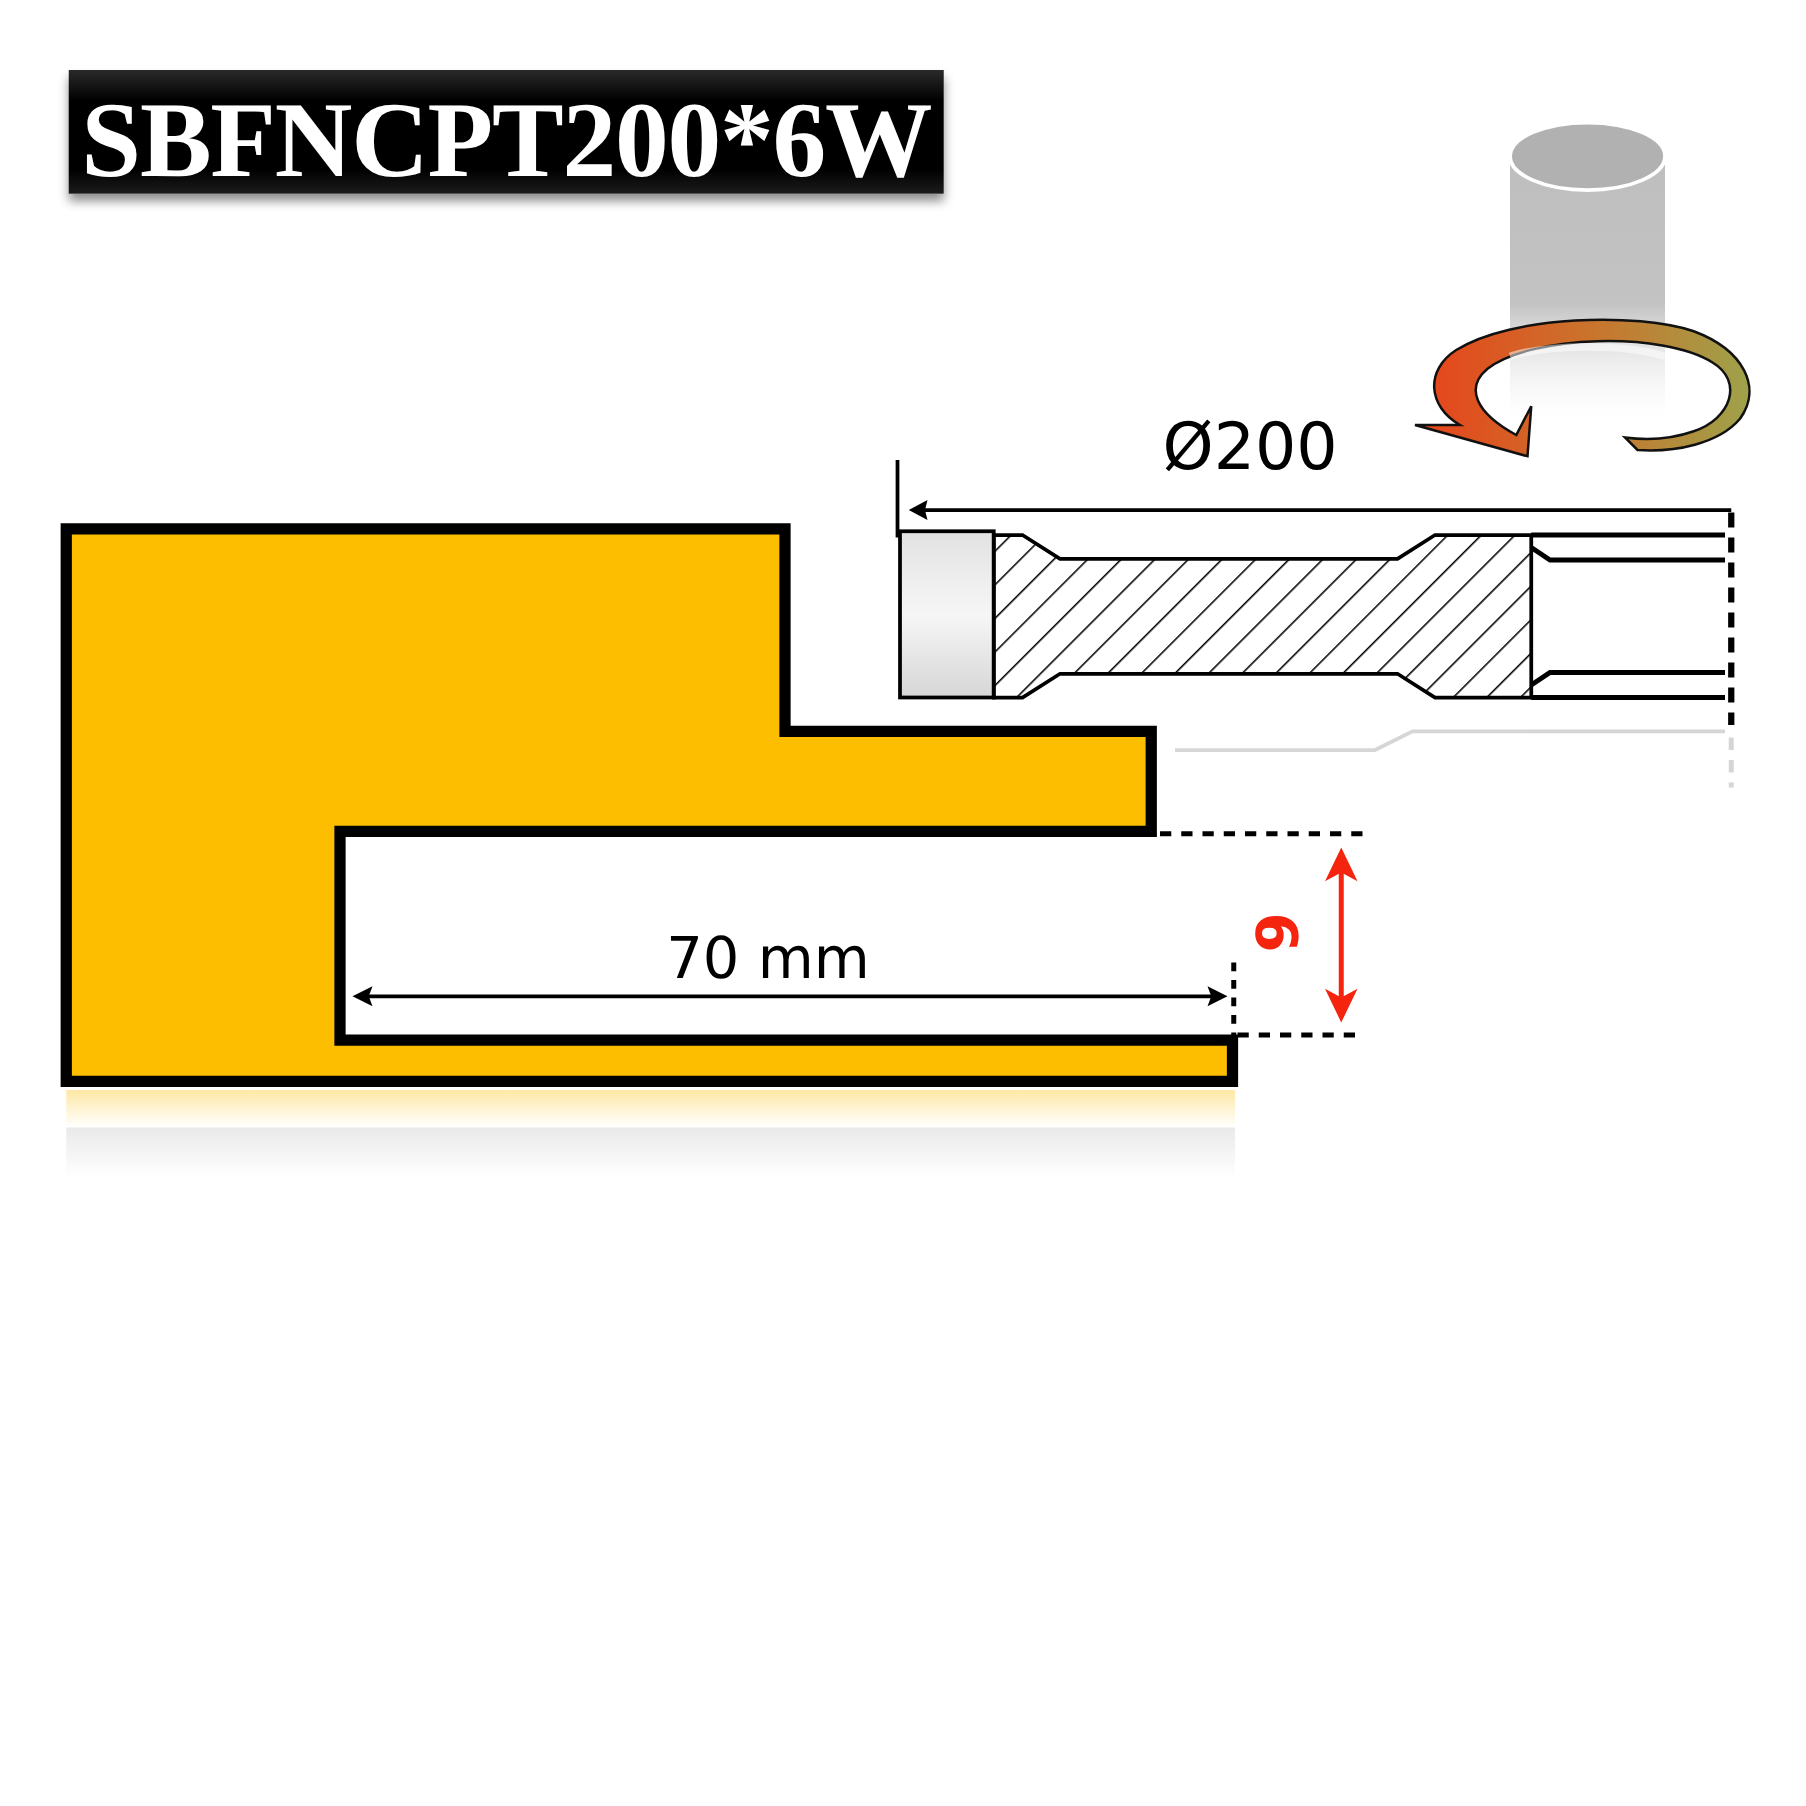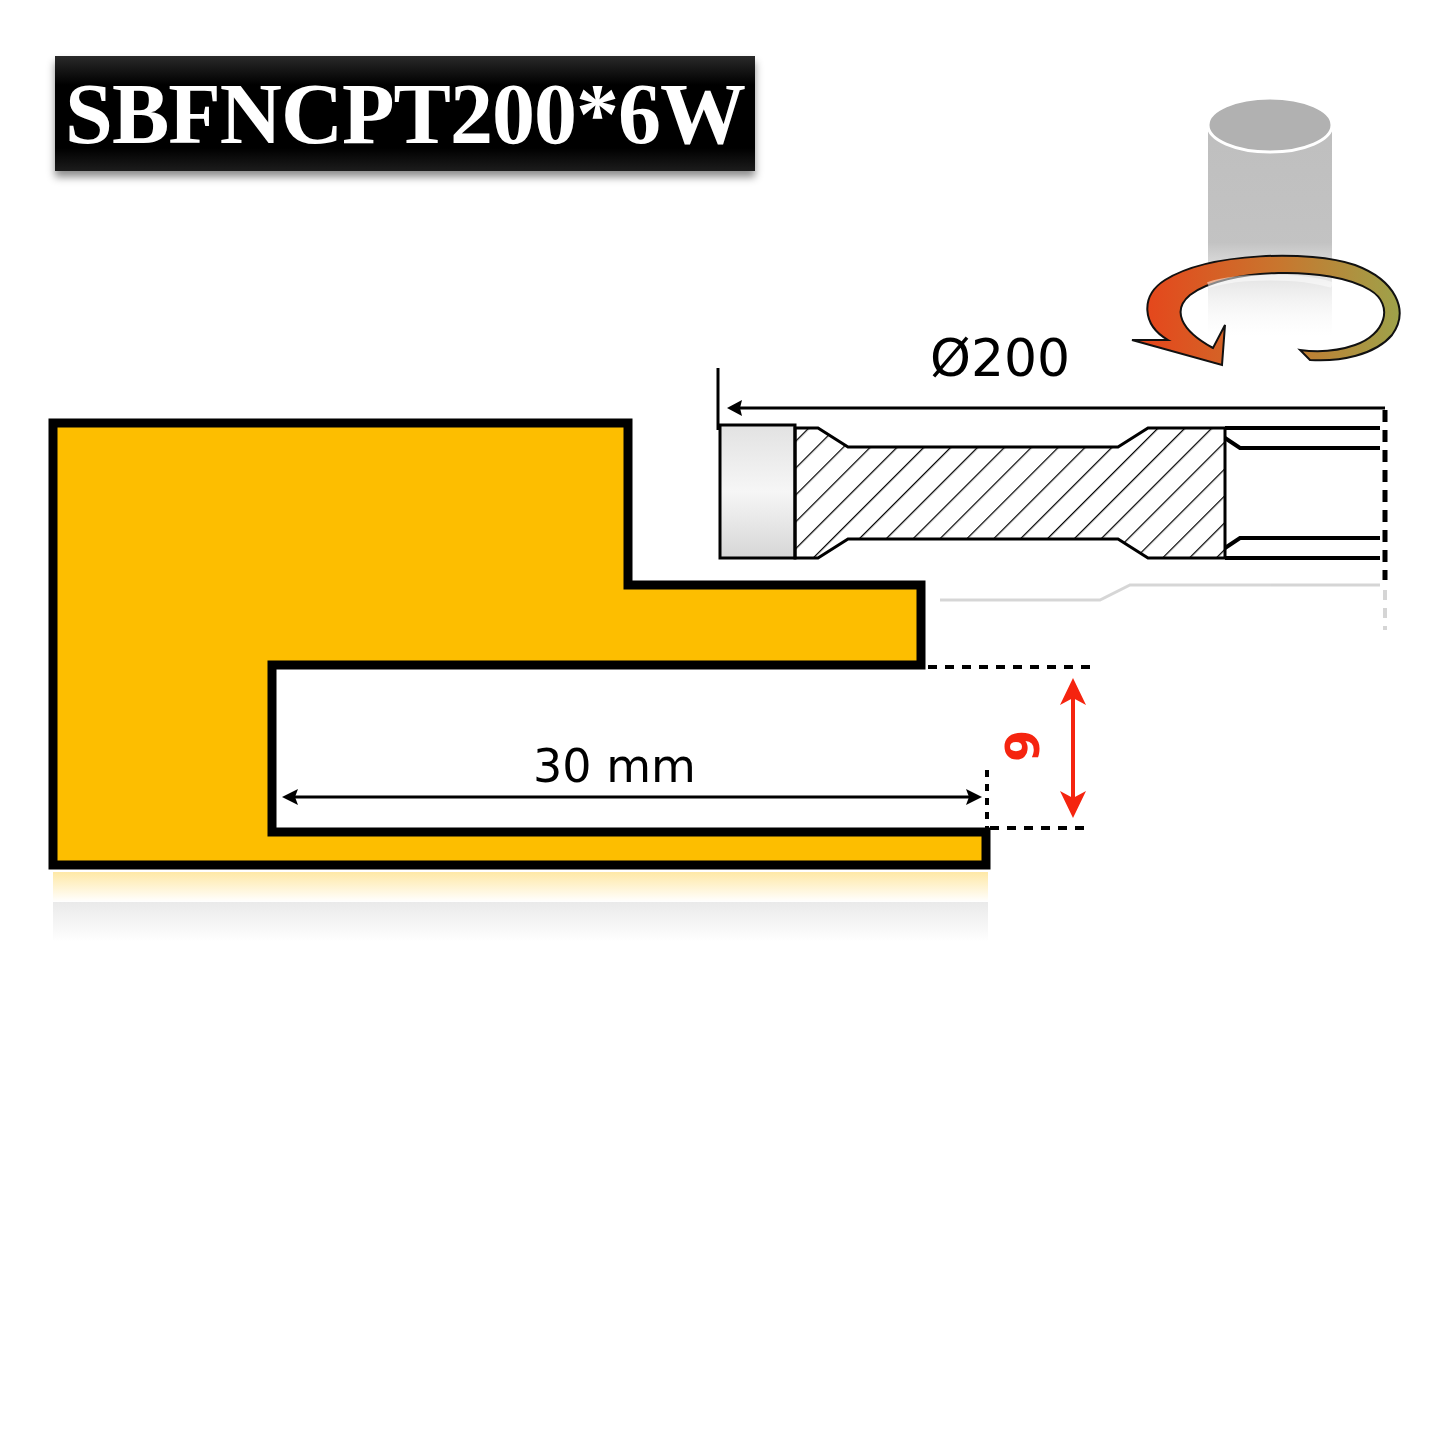--- a/index.html
+++ b/index.html
@@ -1,19 +1,19 @@
 <!DOCTYPE html>
 <html><head>
 <meta charset="utf-8">
 <style>
   html,body{margin:0;padding:0;background:#ffffff;}
   body{width:1445px;height:1445px;position:relative;overflow:hidden;font-family:"Liberation Sans",sans-serif;}
-  .title-box{position:absolute;left:55px;top:56px;width:700px;height:115px;
+  .title-box{position:absolute;left:55px;top:56px;width:700px;height:99px;
     background:linear-gradient(#2a2a2a,#000 25%,#000 80%,#1c1c1c);
-    box-shadow:0 6px 8px rgba(0,0,0,.45);display:flex;align-items:center;justify-content:center;}
+    box-shadow:0 6px 8px rgba(0,0,0,.45);display:flex;align-items:flex-end;justify-content:center;}
   .title-text{color:#fff;font-family:"Liberation Serif",serif;font-weight:bold;font-size:86px;letter-spacing:-1px;line-height:1;}
   svg.diagram{position:absolute;left:0;top:0;}
   .dim-label{position:absolute;font-family:"DejaVu Sans",sans-serif;font-weight:normal;color:#000;line-height:1;}
   .diam-label{left:930px;top:332px;font-size:52px;}
   .width-label{left:533px;top:743px;font-size:46px;}
   .depth-label{position:absolute;left:1005px;top:723px;font-family:"DejaVu Sans",sans-serif;font-weight:bold;font-size:46px;color:#f5240f;transform:rotate(90deg);transform-origin:center;line-height:1;}
 </style>
 </head>
 <body>
 
@@ -103,14 +103,14 @@
   <g>
     <line x1="928" y1="667" x2="1098" y2="667" stroke="#000" stroke-width="4" stroke-dasharray="9,8"></line>
     <line x1="990" y1="828" x2="1092" y2="828" stroke="#000" stroke-width="4" stroke-dasharray="9,8"></line>
     <line x1="1073" y1="690" x2="1073" y2="805" stroke="#F5240F" stroke-width="4"></line>
     <path d="M1073 678 L1086 705 L1073 698 L1060 705 Z" fill="#F5240F"></path>
     <path d="M1073 818 L1086 791 L1073 798 L1060 791 Z" fill="#F5240F"></path>
   </g>
 </svg>
 
 <div class="dim-label diam-label">Ø200</div>
-<div class="dim-label width-label">30 mm</div>
+<div class="dim-label width-label">70 mm</div>
 <div class="depth-label">6</div>
 
 </body></html>

